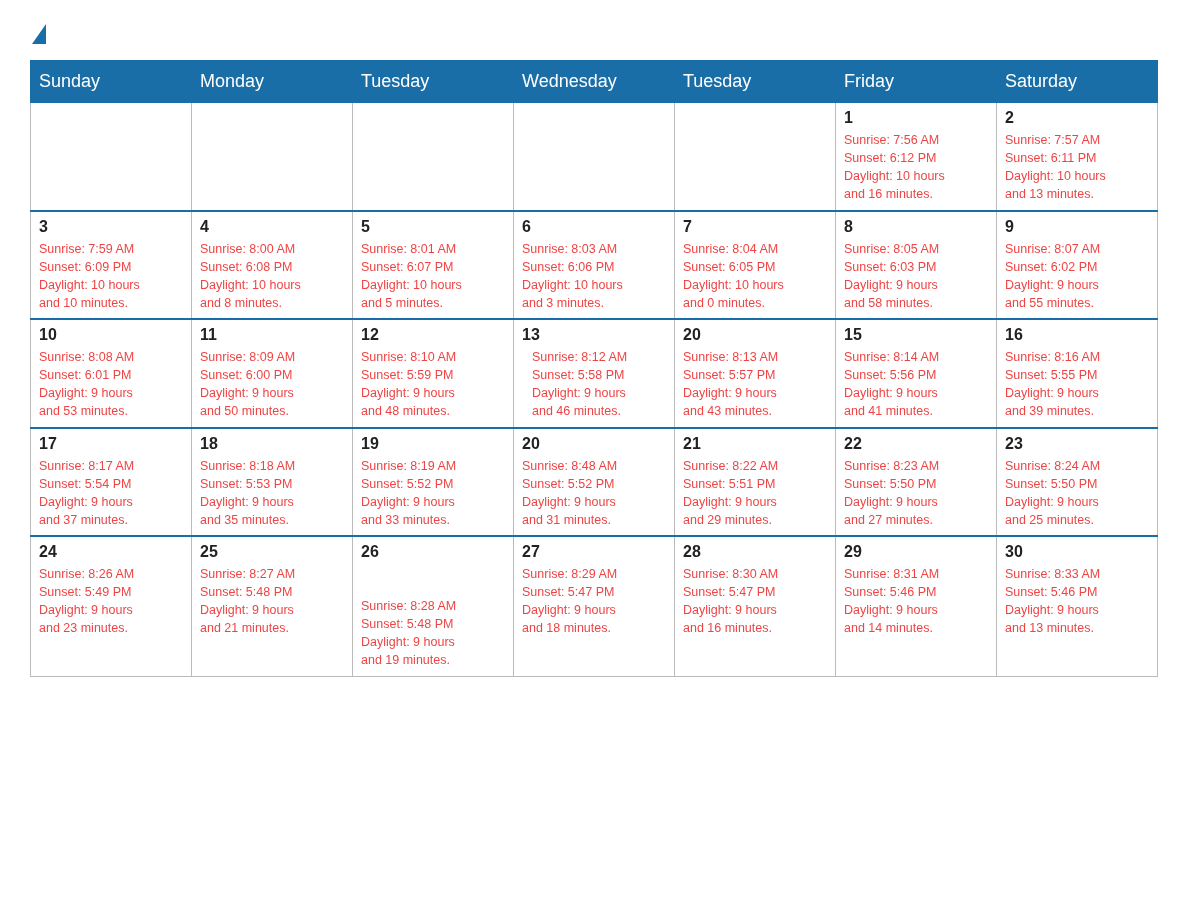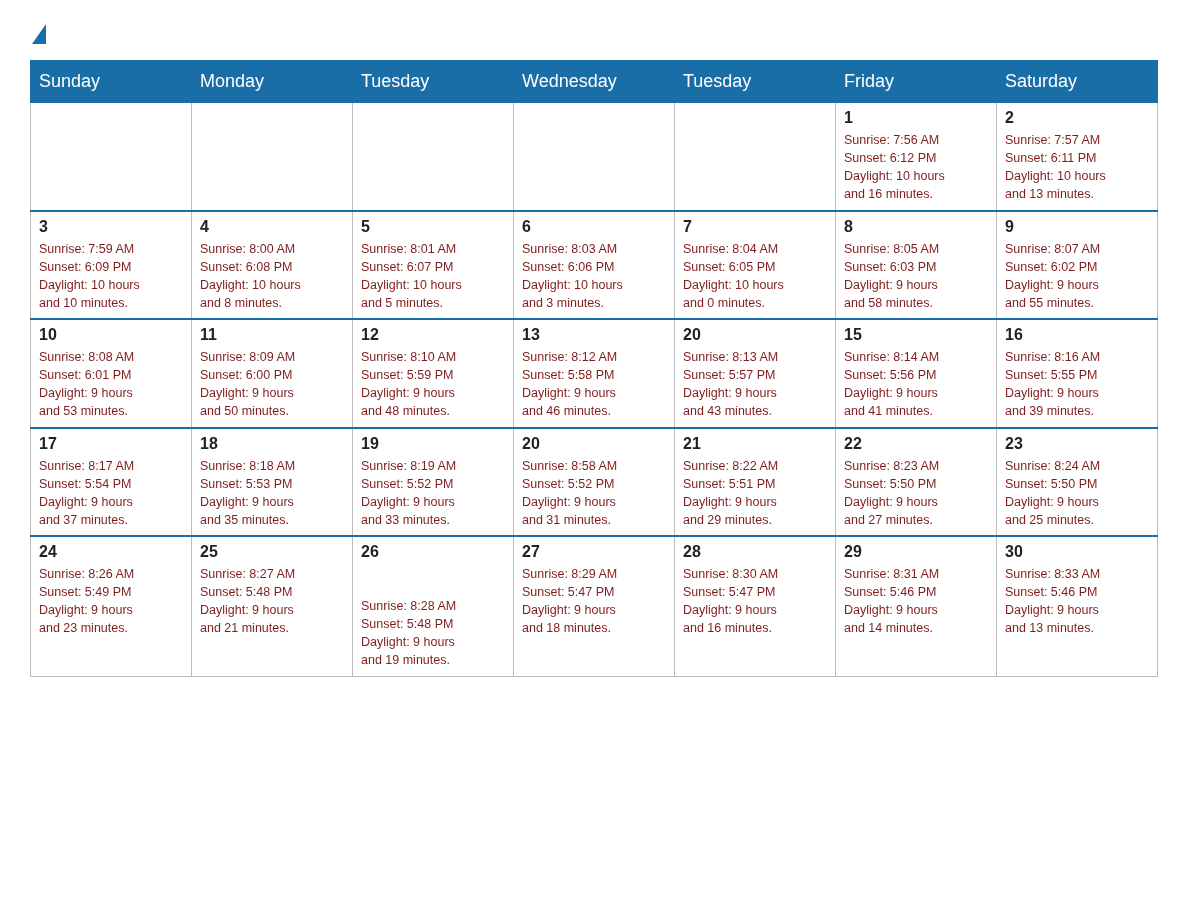--- a/index.html
+++ b/index.html
@@ -85,21 +85,21 @@
     .day-number {
       font-size: 16px;
       font-weight: bold;
       color: #222;
       display: block;
       margin-bottom: 4px;
     }
     .day-info {
       font-size: 12.5px;
       line-height: 1.45;
-      color: #7f1d1d;
+      color: #ef4444;
     }
     .empty-cell {
       background: #fff;
     }
     .row-divider td {
       border-top: 2px solid #1a6ea8;
     }
   </style>
 </head>
 <body>
@@ -220,21 +220,21 @@
         </td>
         <td>
           <span class="day-number">12</span>
           <div class="day-info" style="white-space: pre-line;">Sunrise: 8:10 AM
 Sunset: 5:59 PM
 Daylight: 9 hours
 and 48 minutes.</div>
         </td>
         <td>
           <span class="day-number">13</span>
-          <div class="day-info" style="white-space: pre-line;">Sunrise: 8:12 AM
+          <div class="day-info" style="white-space: pre-line; margin-left: 10px;">Sunrise: 8:12 AM
 Sunset: 5:58 PM
 Daylight: 9 hours
 and 46 minutes.</div>
         </td>
         <td>
           <span class="day-number">20</span>
           <div class="day-info" style="white-space: pre-line;">Sunrise: 8:13 AM
 Sunset: 5:57 PM
 Daylight: 9 hours
 and 43 minutes.</div>
@@ -271,21 +271,21 @@
         </td>
         <td>
           <span class="day-number">19</span>
           <div class="day-info" style="white-space: pre-line;">Sunrise: 8:19 AM
 Sunset: 5:52 PM
 Daylight: 9 hours
 and 33 minutes.</div>
         </td>
         <td>
           <span class="day-number">20</span>
-          <div class="day-info" style="white-space: pre-line;">Sunrise: 8:58 AM
+          <div class="day-info" style="white-space: pre-line;">Sunrise: 8:48 AM
 Sunset: 5:52 PM
 Daylight: 9 hours
 and 31 minutes.</div>
         </td>
         <td>
           <span class="day-number">21</span>
           <div class="day-info" style="white-space: pre-line;">Sunrise: 8:22 AM
 Sunset: 5:51 PM
 Daylight: 9 hours
 and 29 minutes.</div>

